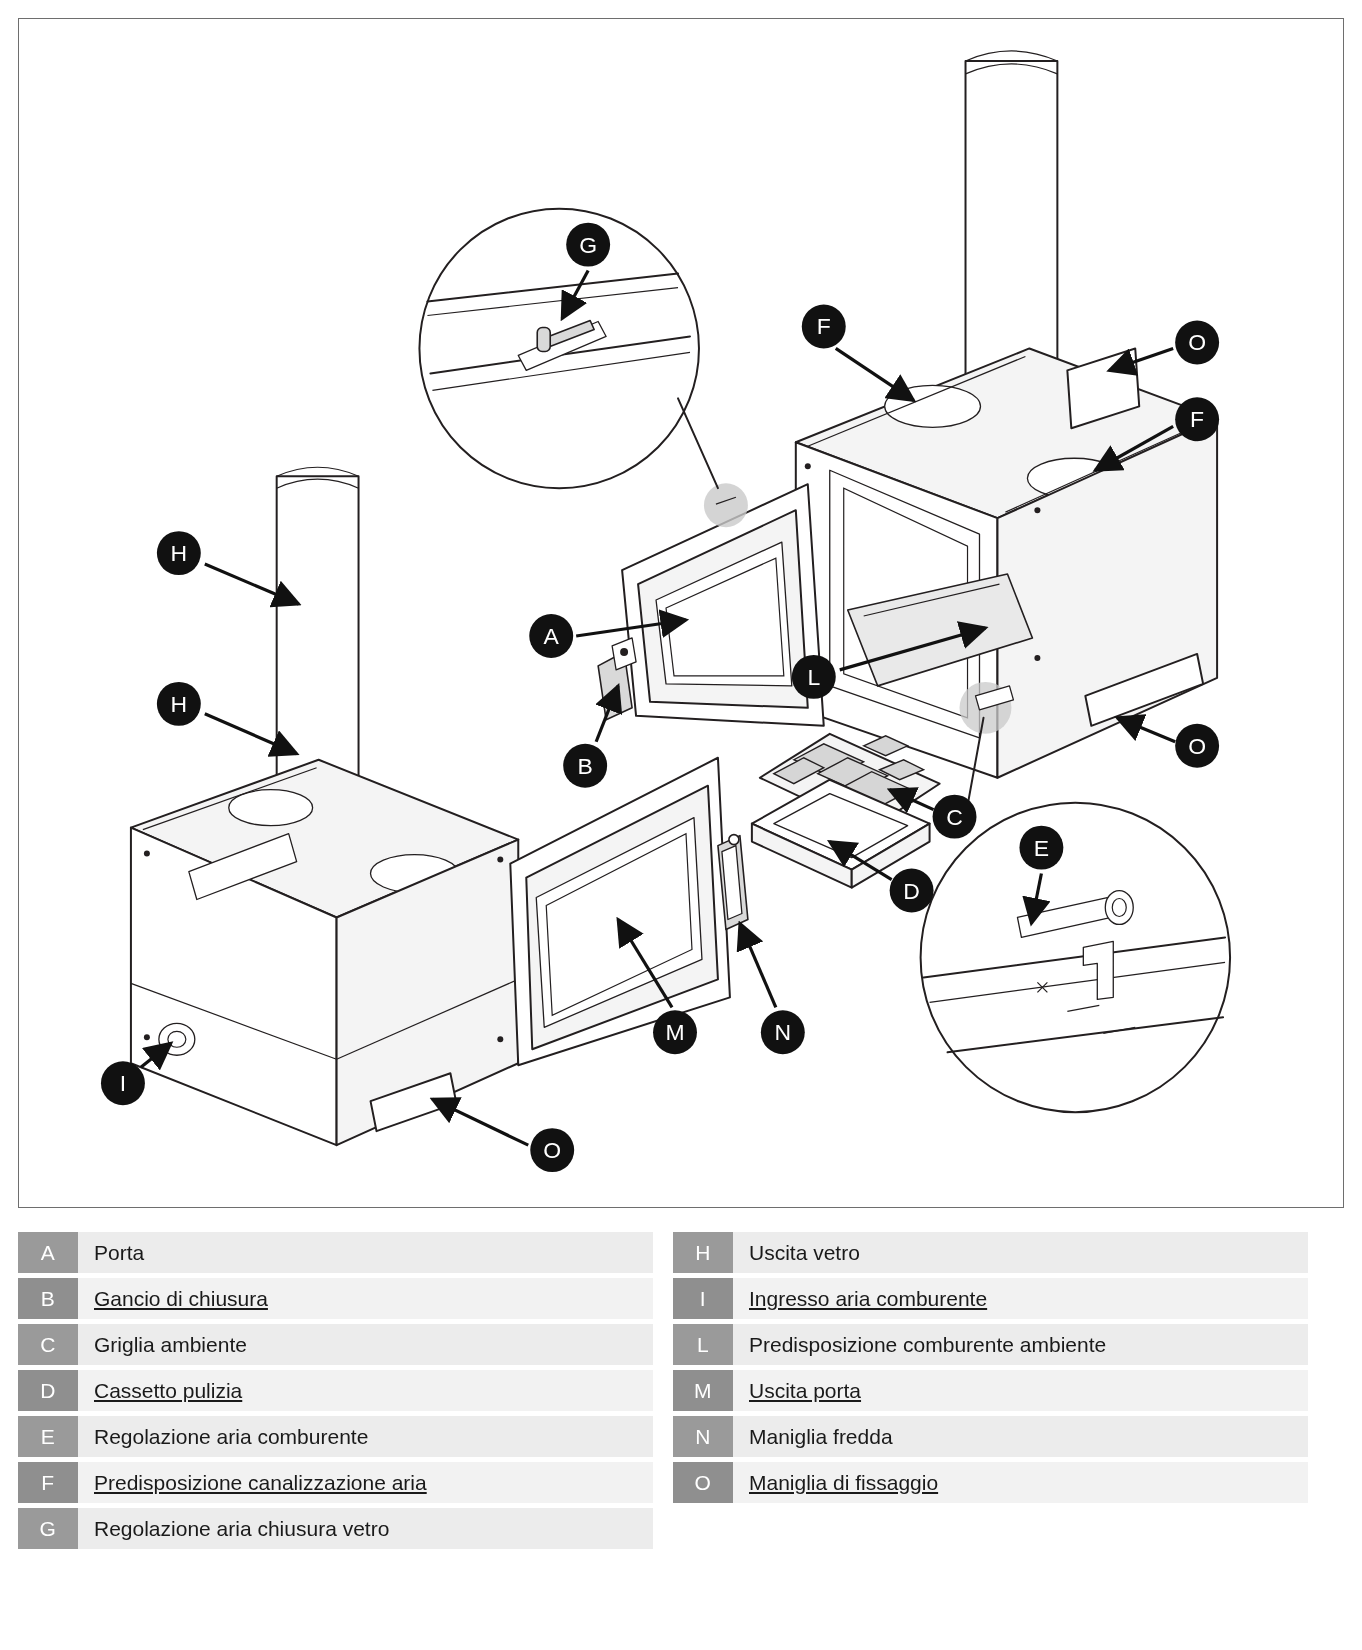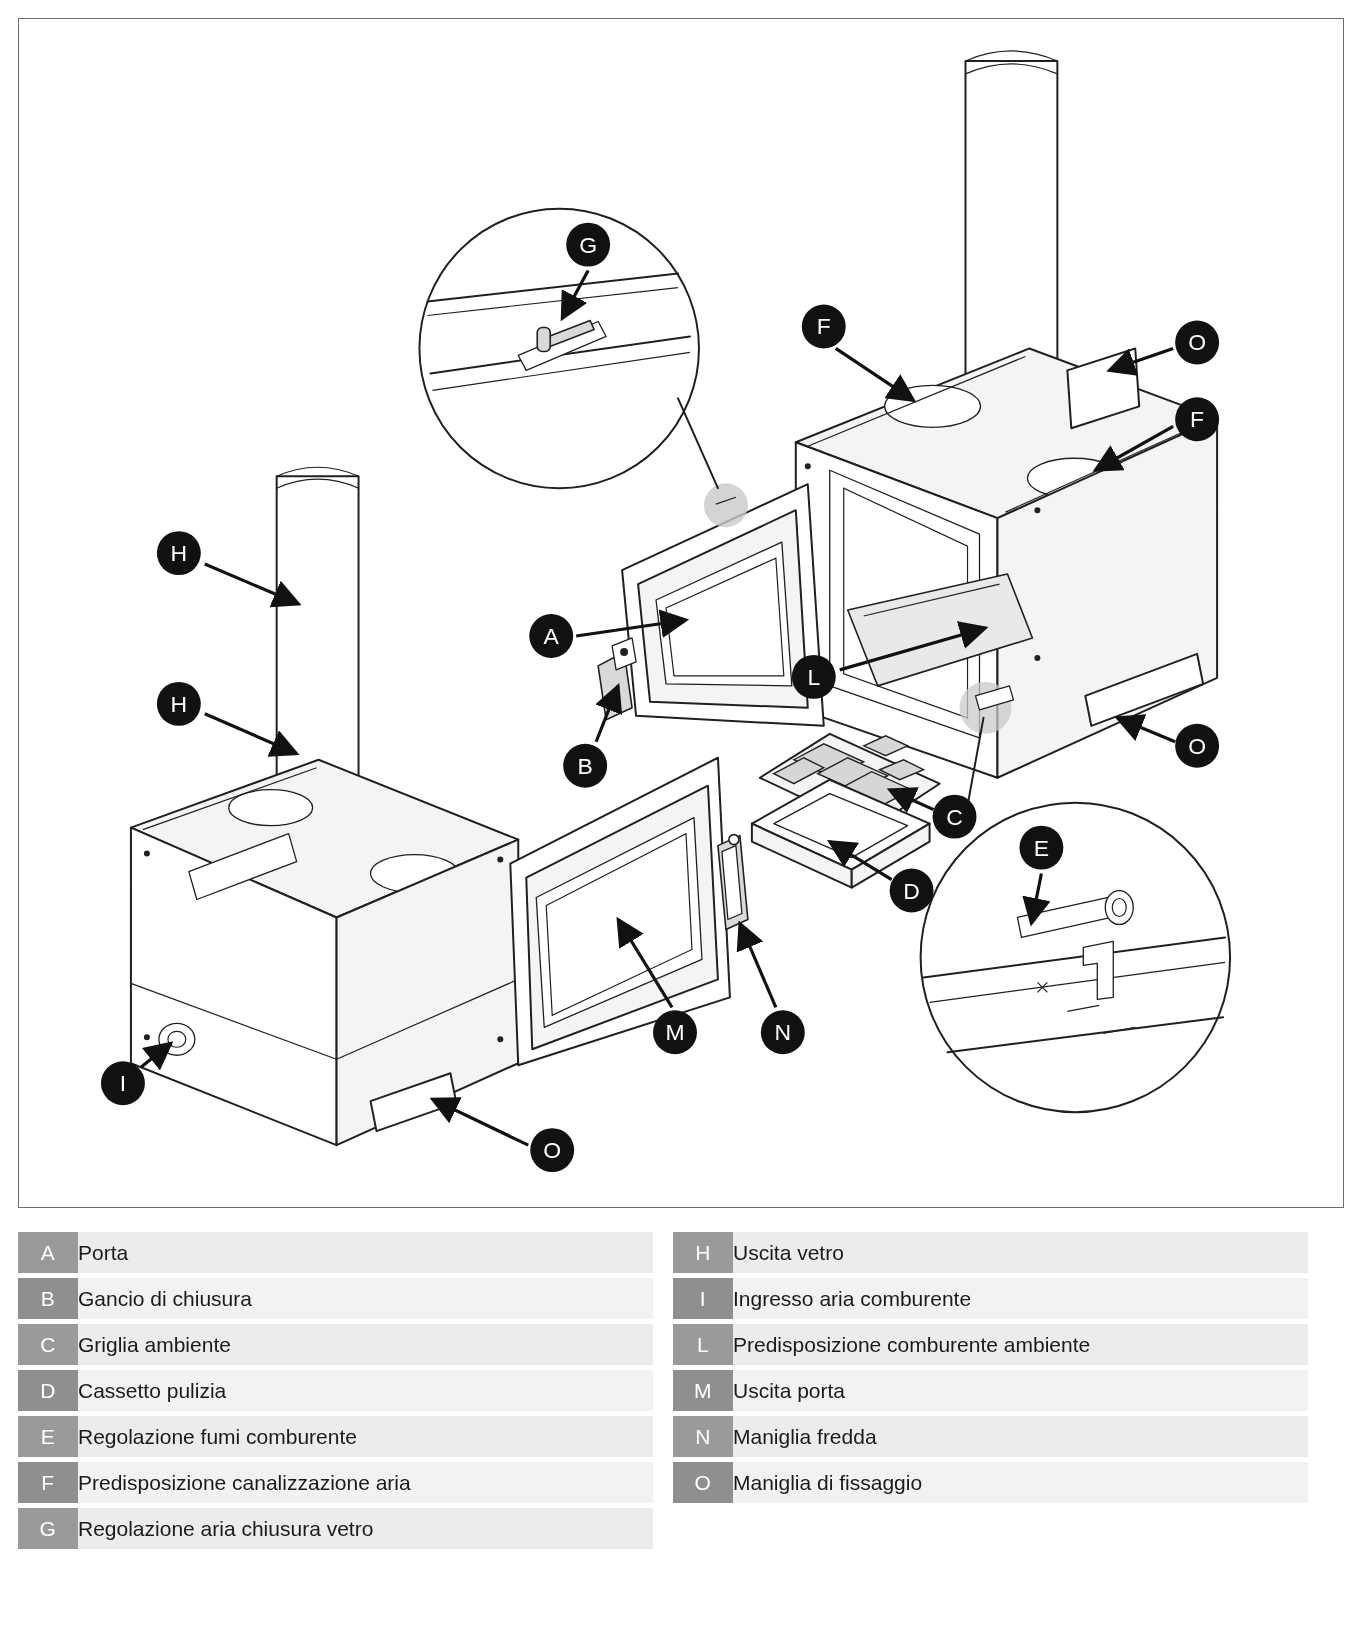--- a/index.html
+++ b/index.html
@@ -50,23 +50,24 @@
     justify-content: center;
     letter-spacing: .5px;
   }
   .legend-row .val {
     flex: 1;
     background: #ececec;
     color: #1a1a1a;
     font-size: 21px;
     display: flex;
     align-items: center;
+    padding-left: 16px;
   }
   .legend-row.alt .key { background: #8f8f8f; }
-  .legend-row.alt .val { background: #f2f2f2; }
+  .legend-row.alt .val { background: #f2f2f2; text-decoration: underline; }
 </style>
 </head>
 <body>
 
 <div id="page">
 
   <div id="diagram-frame">
     <svg id="diagram-svg" viewBox="0 0 1326 1190" xmlns="http://www.w3.org/2000/svg">
       <defs>
         <marker id="arrowhead" markerWidth="9" markerHeight="9" refX="8" refY="4.5" orient="auto" markerUnits="strokeWidth">
@@ -349,21 +350,21 @@
         <div class="legend-row">
           <div class="key">C</div>
           <div class="val">Griglia ambiente</div>
         </div>
         <div class="legend-row alt">
           <div class="key">D</div>
           <div class="val">Cassetto pulizia</div>
         </div>
         <div class="legend-row">
           <div class="key">E</div>
-          <div class="val">Regolazione fumi comburente</div>
+          <div class="val">Regolazione aria comburente</div>
         </div>
         <div class="legend-row alt">
           <div class="key">F</div>
           <div class="val">Predisposizione canalizzazione aria</div>
         </div>
         <div class="legend-row">
           <div class="key">G</div>
           <div class="val">Regolazione aria chiusura vetro</div>
         </div>
       </div>

